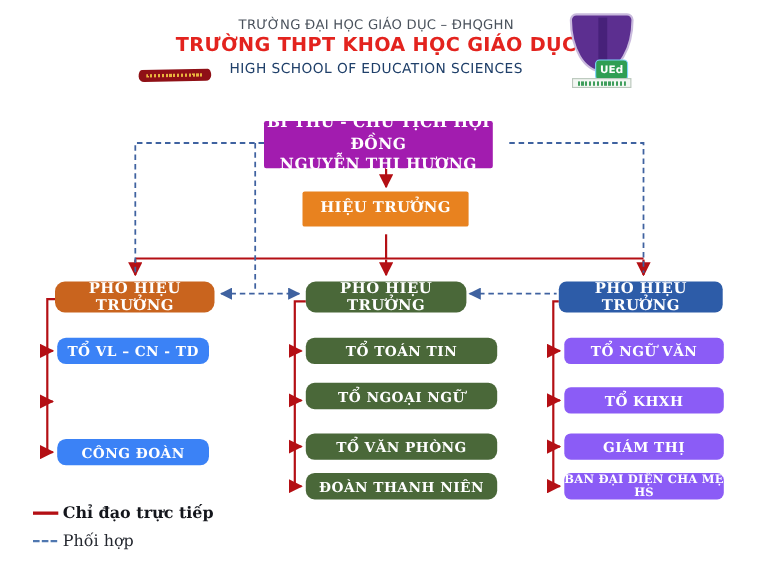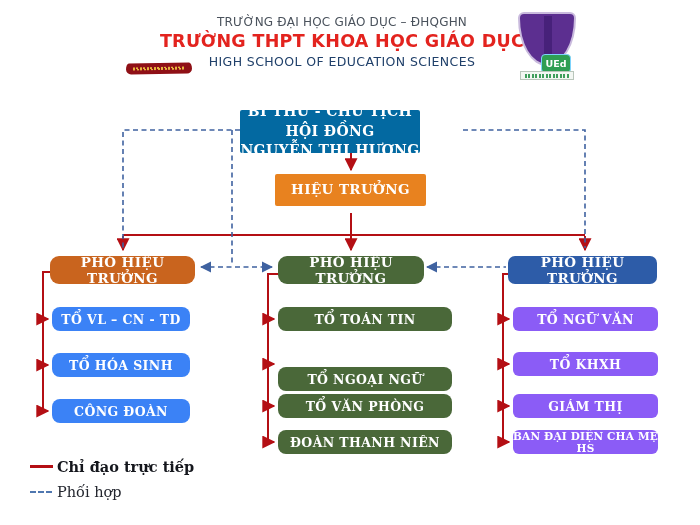--- a/index.html
+++ b/index.html
@@ -42,21 +42,21 @@
              font-family:"DejaVu Sans","Liberation Sans",sans-serif;margin-top:24px;}
   .ued-caption{position:absolute;left:3px;top:59px;width:54px;height:9px;background:#f3f7f3;
                border:1px solid #b9c6bb;box-sizing:border-box;
                background-image:repeating-linear-gradient(90deg,#3f9e5c 0 2px,transparent 2px 3.5px);
                background-size:44px 4px;background-position:4px 2px;background-repeat:no-repeat;}
 
   
   .obox{position:absolute;display:flex;flex-direction:column;align-items:center;
         justify-content:center;color:#fff;font-weight:bold;text-align:center;
         letter-spacing:.4px;box-sizing:border-box;}
-  .b-board{left:240px;top:110px;width:180px;height:43px;background:#0369a1;border-radius:2px;
+  .b-board{left:240px;top:110px;width:208px;height:43px;background:#a21caf;border-radius:2px;
            font-size:14px;line-height:1.42;}
   .b-principal{left:275px;top:174px;width:151px;height:32px;background:#e8821f;border-radius:2px;
            font-size:13.5px;line-height:1.42;}
   .b-vp{top:256px;height:28px;font-size:13.5px;border-radius:9px;}
   .vp-orange{left:50px;width:145px;background:#c9641e;}
   .vp-green{left:278px;width:146px;background:#4a6839;}
   .vp-blue{left:508px;width:149px;background:#2d5ca8;border-radius:7px;}
   .sub{height:24px;font-size:12.5px;border-radius:8px;}
   .sub-orange{left:52px;width:138px;background:#3b82f6;}
   .sub-green{left:278px;width:174px;background:#4a6839;}
@@ -149,25 +149,24 @@
 
   <div class="obox b-principal">
     <div>HIỆU TRƯỞNG</div>
   </div>
 
   <div class="obox b-vp vp-orange">PHÓ HIỆU TRƯỞNG</div>
   <div class="obox b-vp vp-green">PHÓ HIỆU TRƯỞNG</div>
   <div class="obox b-vp vp-blue">PHÓ HIỆU TRƯỞNG</div>
 
   <div class="obox sub sub-orange" style="top:307px">TỔ VL – CN - TD</div>
-  <div class="obox sub sub-orange" style="top:353px">TỔ HÓA SINH</div>
   <div class="obox sub sub-orange" style="top:399px">CÔNG ĐOÀN</div>
 
   <div class="obox sub sub-green" style="top:307px">TỔ TOÁN TIN</div>
-  <div class="obox sub sub-green" style="top:367px">TỔ NGOẠI NGỮ</div>
+  <div class="obox sub sub-green" style="top:348px">TỔ NGOẠI NGỮ</div>
   <div class="obox sub sub-green" style="top:394px">TỔ VĂN PHÒNG</div>
   <div class="obox sub sub-green" style="top:430px">ĐOÀN THANH NIÊN</div>
 
   <div class="obox sub sub-blue" style="top:307px">TỔ NGỮ VĂN</div>
   <div class="obox sub sub-blue" style="top:394px">GIÁM THỊ</div>
   <div class="obox sub sub-blue" style="top:352px">TỔ KHXH</div>
   <div class="obox sub sub-blue sub-small" style="top:430px">BAN ĐẠI DIỆN CHA MẸ HS</div>
 
   <div>
     <div class="legend-red-line"></div>

